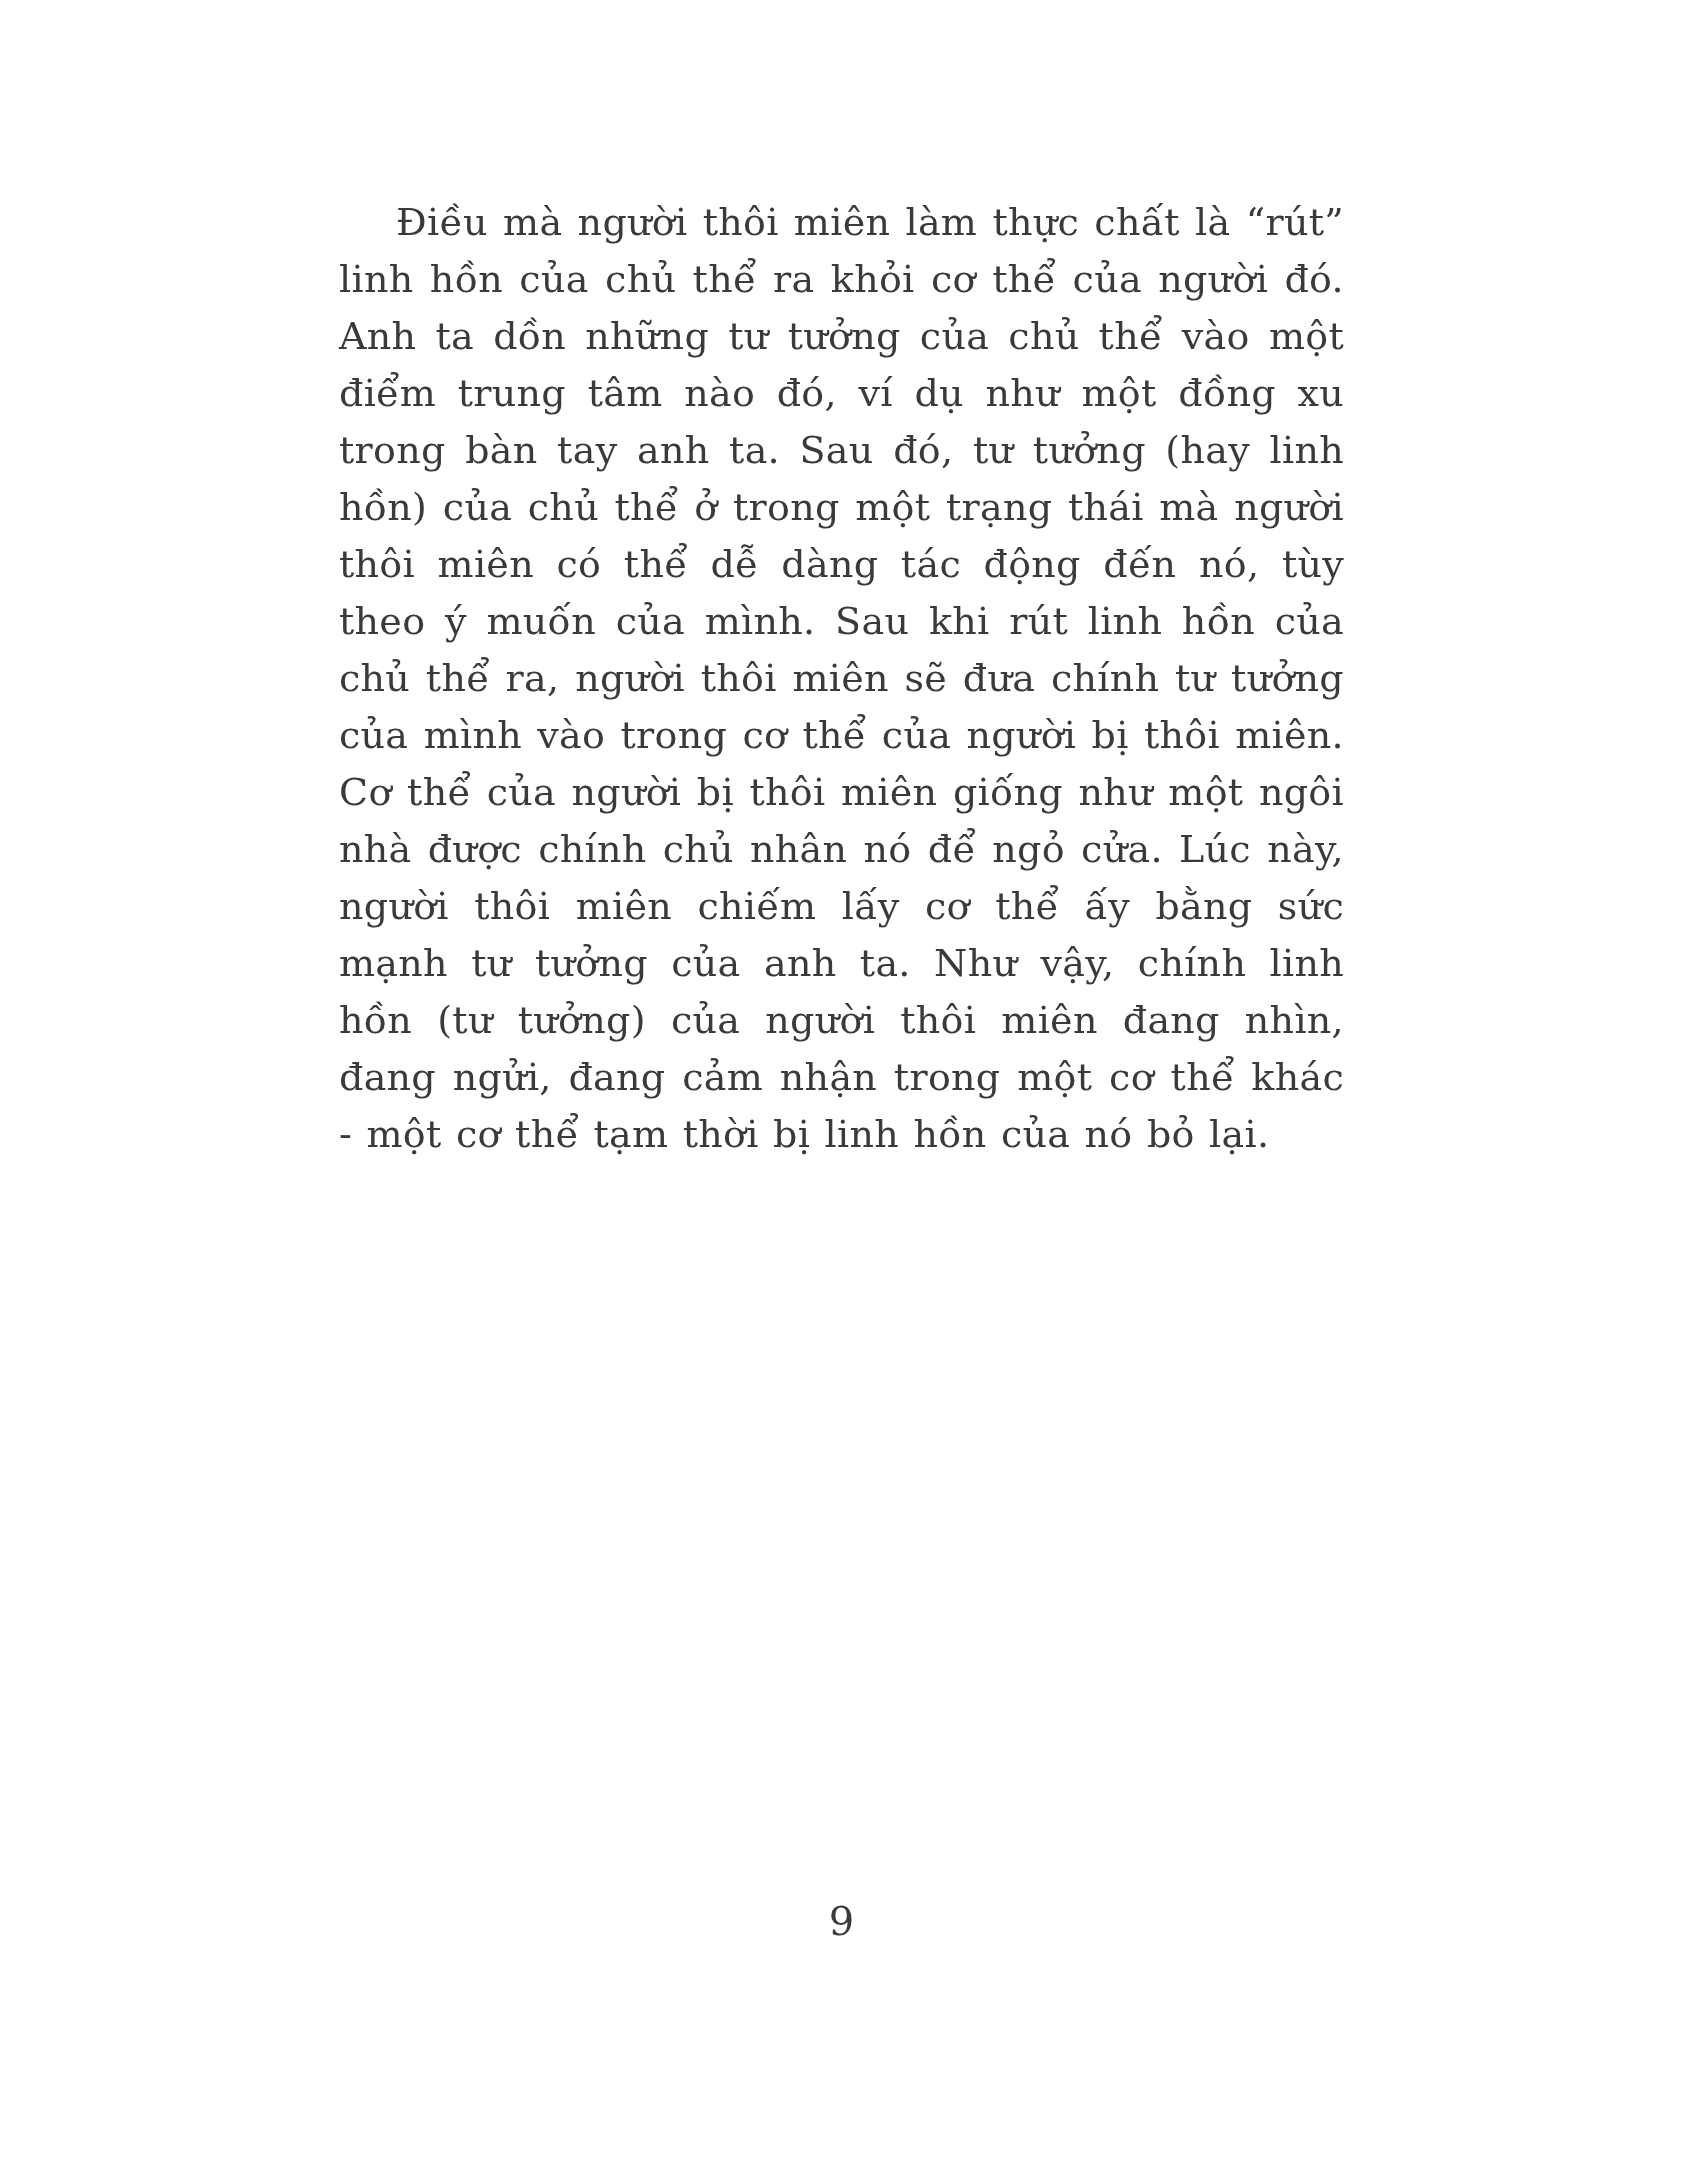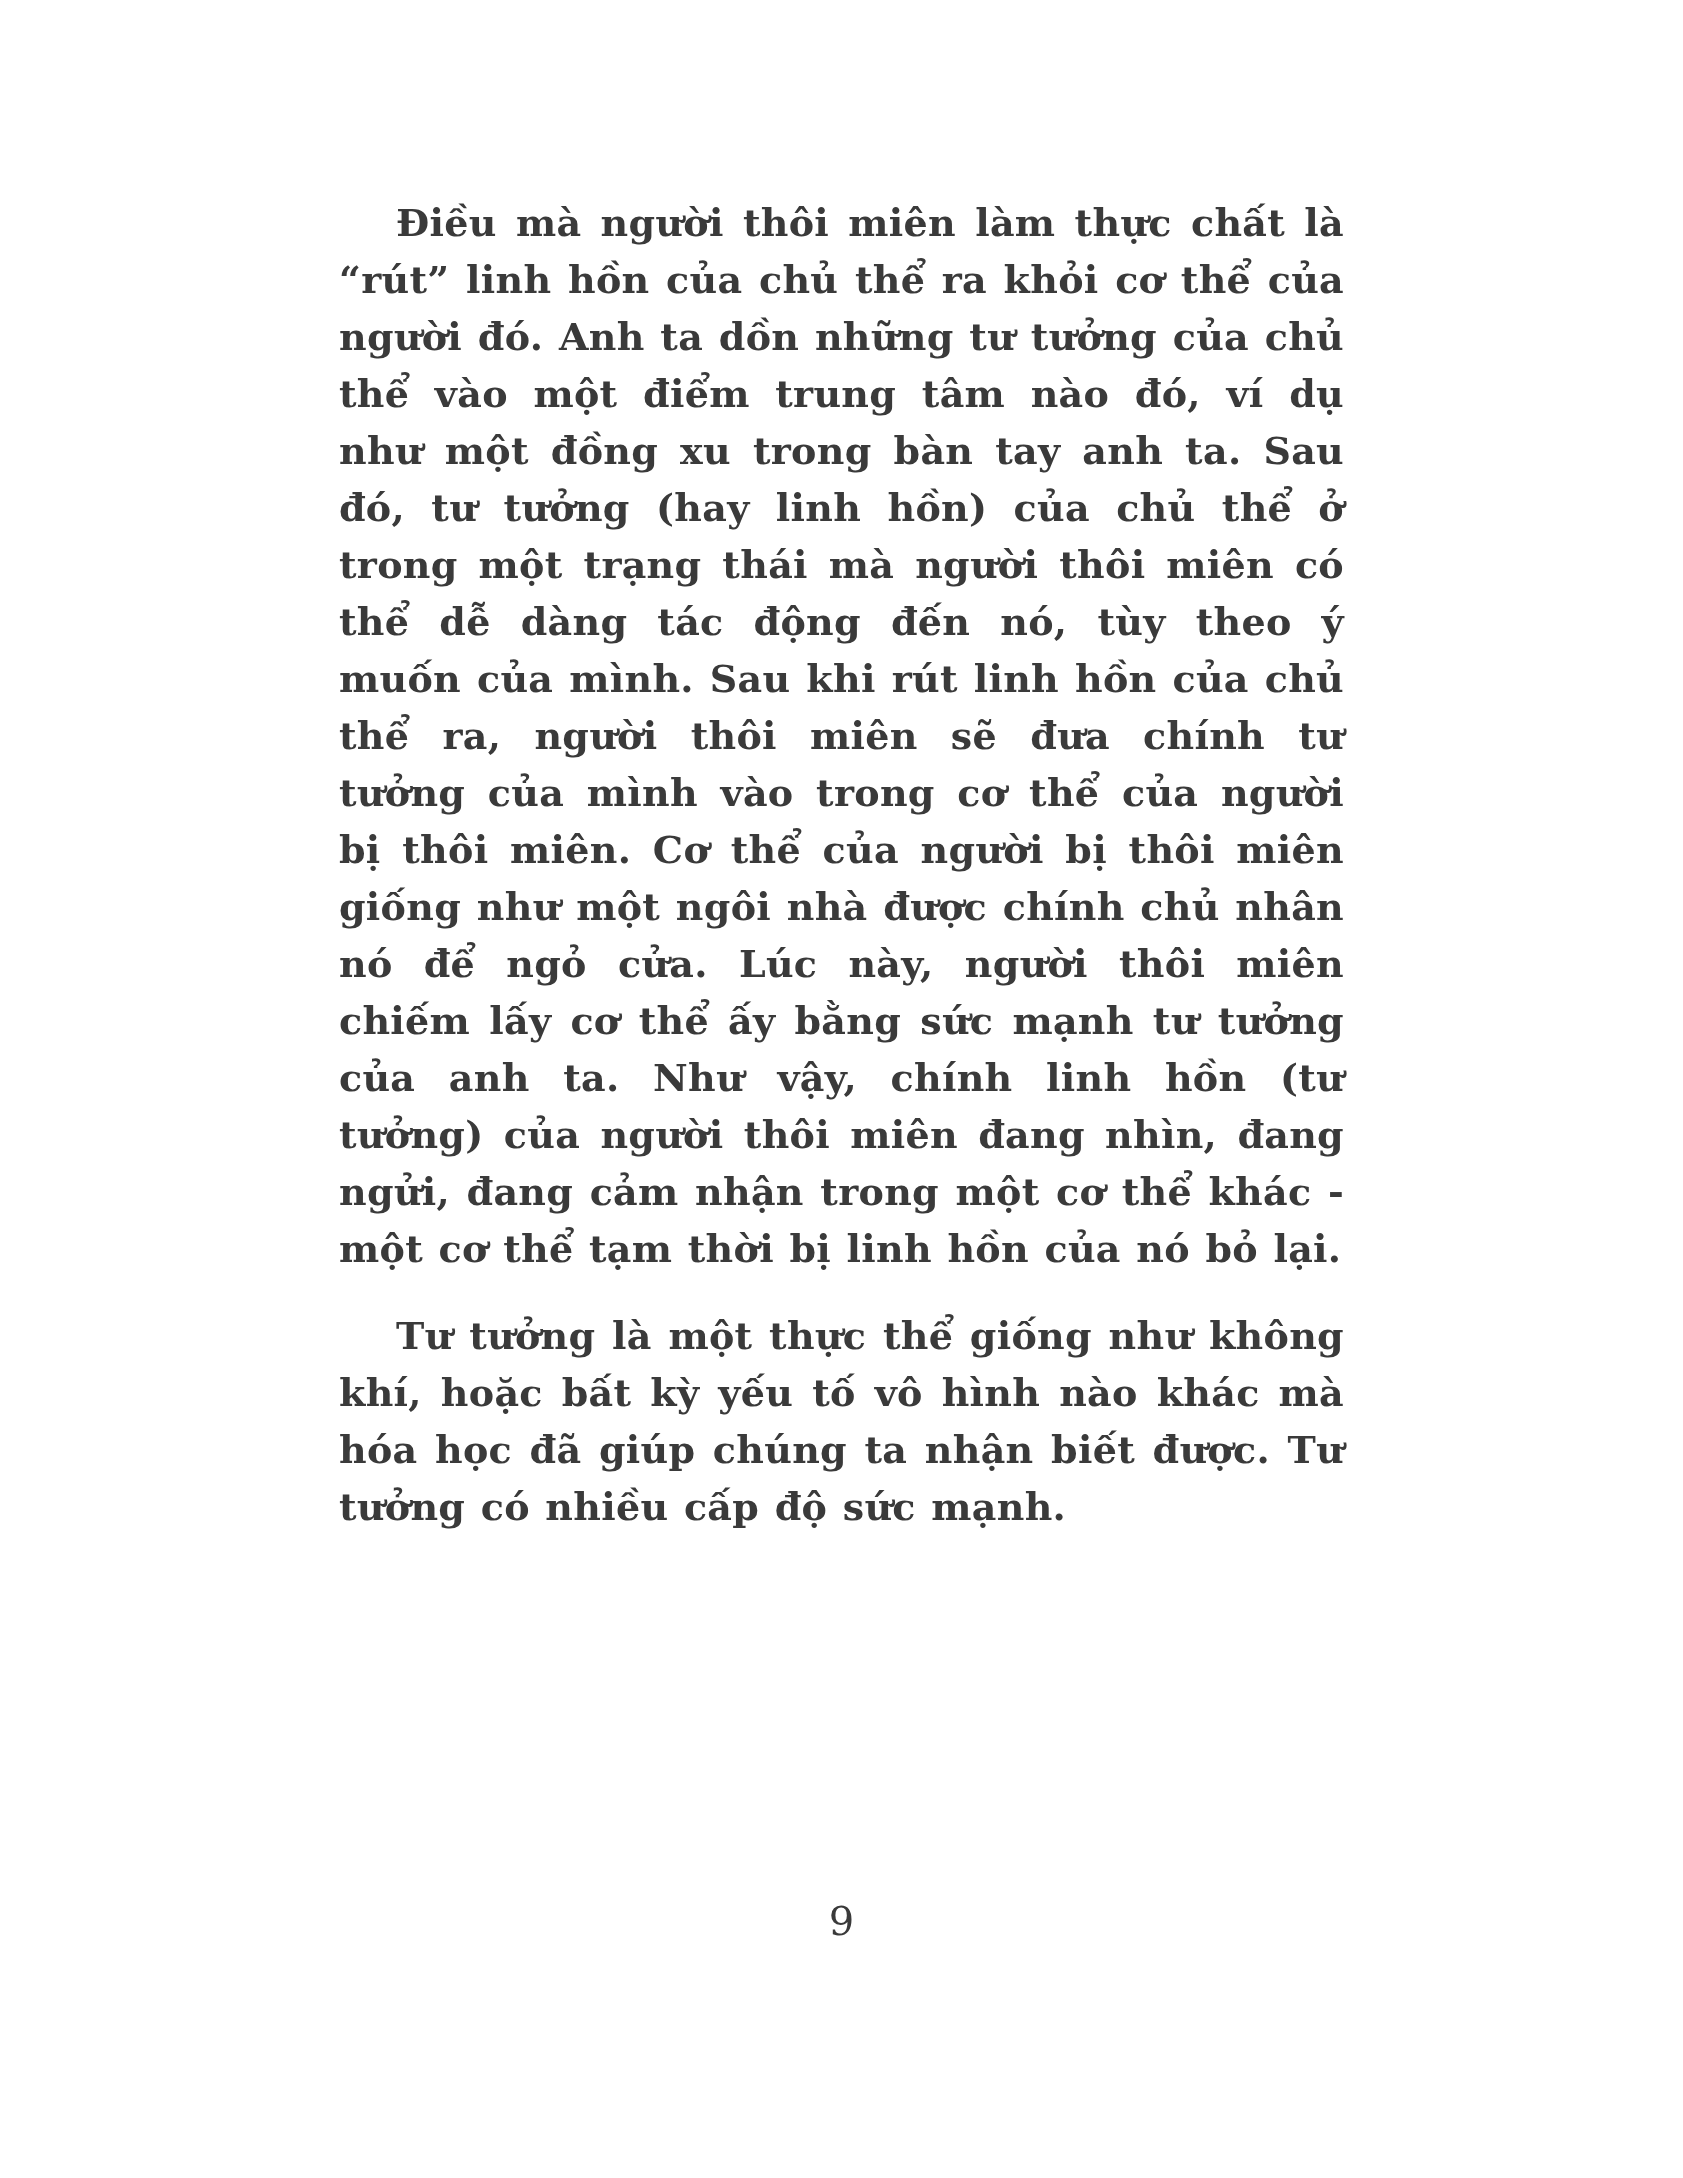--- a/index.html
+++ b/index.html
@@ -14,21 +14,20 @@
     background: #ffffff;
     overflow: hidden;
     font-family: "DejaVu Serif", "Liberation Serif", serif;
     color: #3a3a3a;
   }
   .text-block {
     position: absolute;
     left: 339px;
     top: 194px;
     width: 1005px;
-    font-weight: bold;
   }
   .para {
     margin: 0 0 30px 0;
     font-size: 38px;
     line-height: 57px;
     text-align: justify;
     text-indent: 57px;
     letter-spacing: 0.3px;
     word-spacing: 2px;
   }
@@ -42,17 +41,16 @@
     line-height: 1;
     color: #3a3a3a;
   }
 </style>
 </head>
 <body>
 
 <div class="page">
   <div class="text-block">
     <p class="para">Điều mà người thôi miên làm thực chất là “rút” linh hồn của chủ thể ra khỏi cơ thể của người đó. Anh ta dồn những tư tưởng của chủ thể vào một điểm trung tâm nào đó, ví dụ như một đồng xu trong bàn tay anh ta. Sau đó, tư tưởng (hay linh hồn) của chủ thể ở trong một trạng thái mà người thôi miên có thể dễ dàng tác động đến nó, tùy theo ý muốn của mình. Sau khi rút linh hồn của chủ thể ra, người thôi miên sẽ đưa chính tư tưởng của mình vào trong cơ thể của người bị thôi miên. Cơ thể của người bị thôi miên giống như một ngôi nhà được chính chủ nhân nó để ngỏ cửa. Lúc này, người thôi miên chiếm lấy cơ thể ấy bằng sức mạnh tư tưởng của anh ta. Như vậy, chính linh hồn (tư tưởng) của người thôi miên đang nhìn, đang ngửi, đang cảm nhận trong một cơ thể khác - một cơ thể tạm thời bị linh hồn của nó bỏ lại.</p>
-    <p class="para">Tư tưởng là một thực thể giống như không khí, hoặc bất kỳ yếu tố vô hình nào khác mà hóa học đã giúp chúng ta nhận biết được. Tư tưởng có nhiều cấp độ sức mạnh.</p>
   </div>
   <div class="page-number">9</div>
 </div>
 
 
 </body></html>

